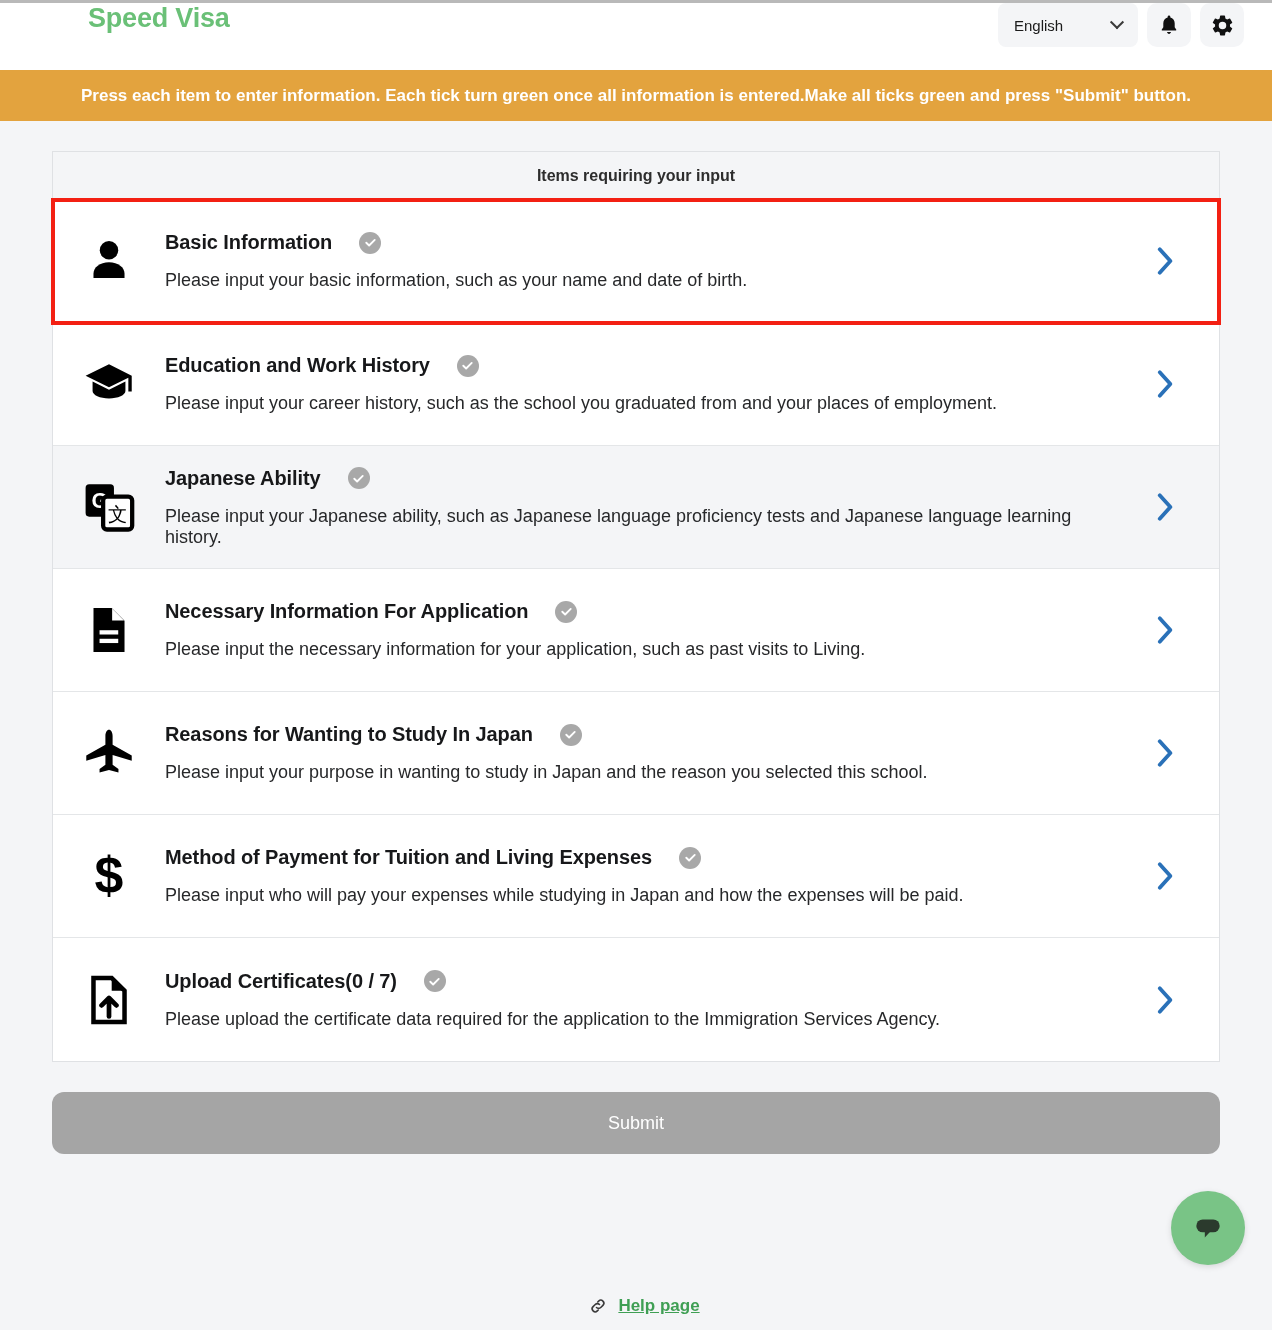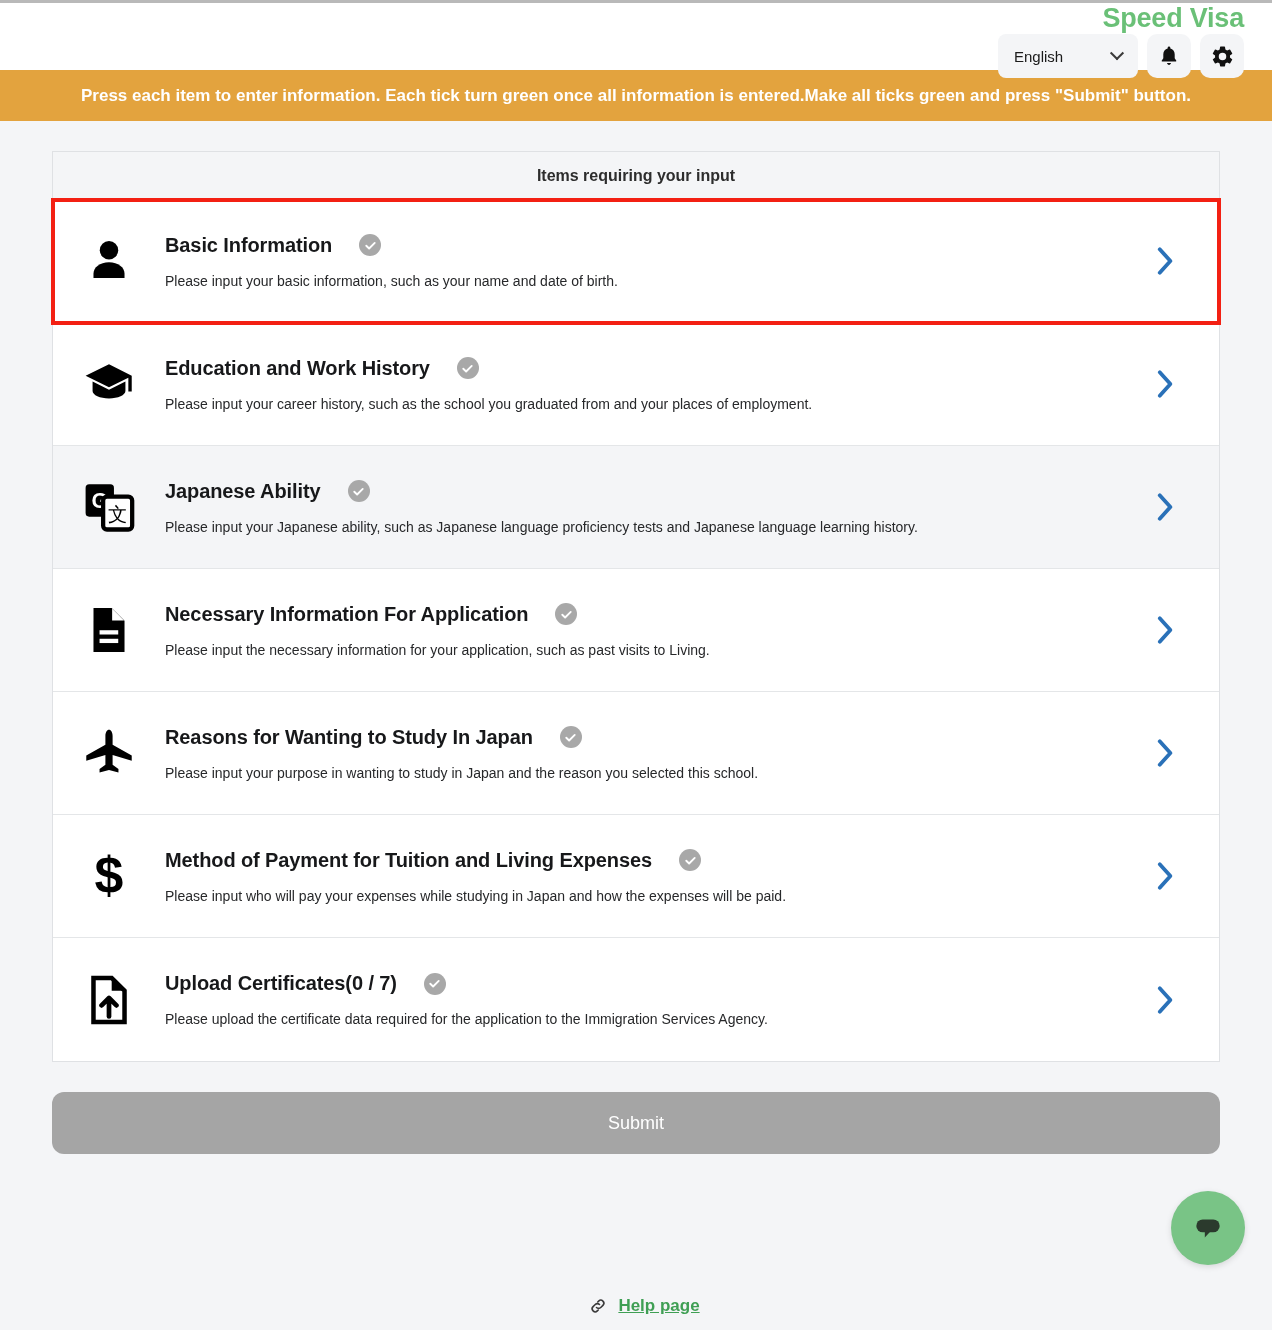--- a/index.html
+++ b/index.html
@@ -18,24 +18,23 @@
     background: #f4f5f7;
     overflow: hidden;
     border-top: 3px solid #b9b9b9;
   }
 
   
   .header {
     height: 67px;
     background: #ffffff;
     display: flex;
-    align-items: flex-end;
+    align-items: flex-start;
     padding: 0 28px 0 88px;
     position: relative;
-    flex-direction: column;
   }
   .brand {
     font-size: 27px;
     font-weight: bold;
     color: #6ac077;
     letter-spacing: -0.2px;
   }
   .header-right {
     margin-left: auto;
     display: flex;
@@ -151,21 +150,21 @@
   .badge-check {
     width: 22px; height: 22px;
     border-radius: 50%;
     background: #a8a8a8;
     display: flex;
     align-items: center;
     justify-content: center;
     flex: none;
   }
   .row-desc {
-    font-size: 14px;
+    font-size: 18px;
     color: #27282a;
     margin-top: 16px;
   }
   .row-chevron {
     width: 42px;
     display: flex;
     align-items: center;
     justify-content: center;
     color: #2a71b8;
   }

